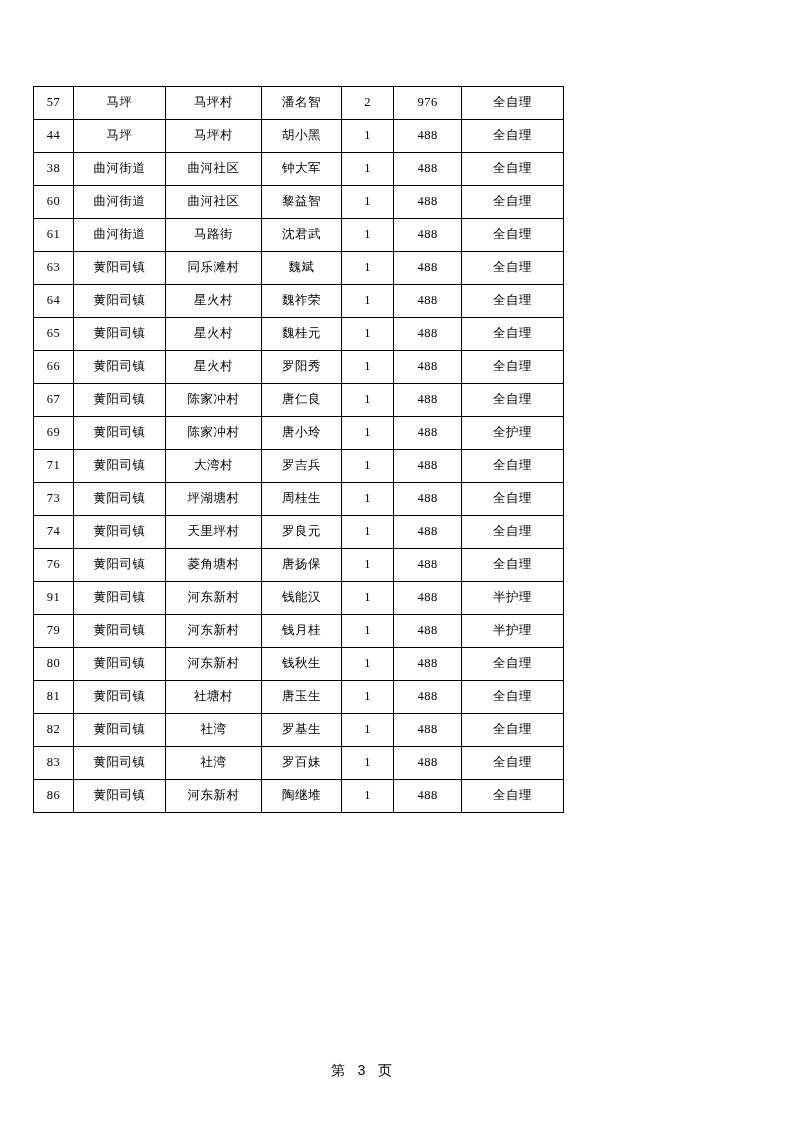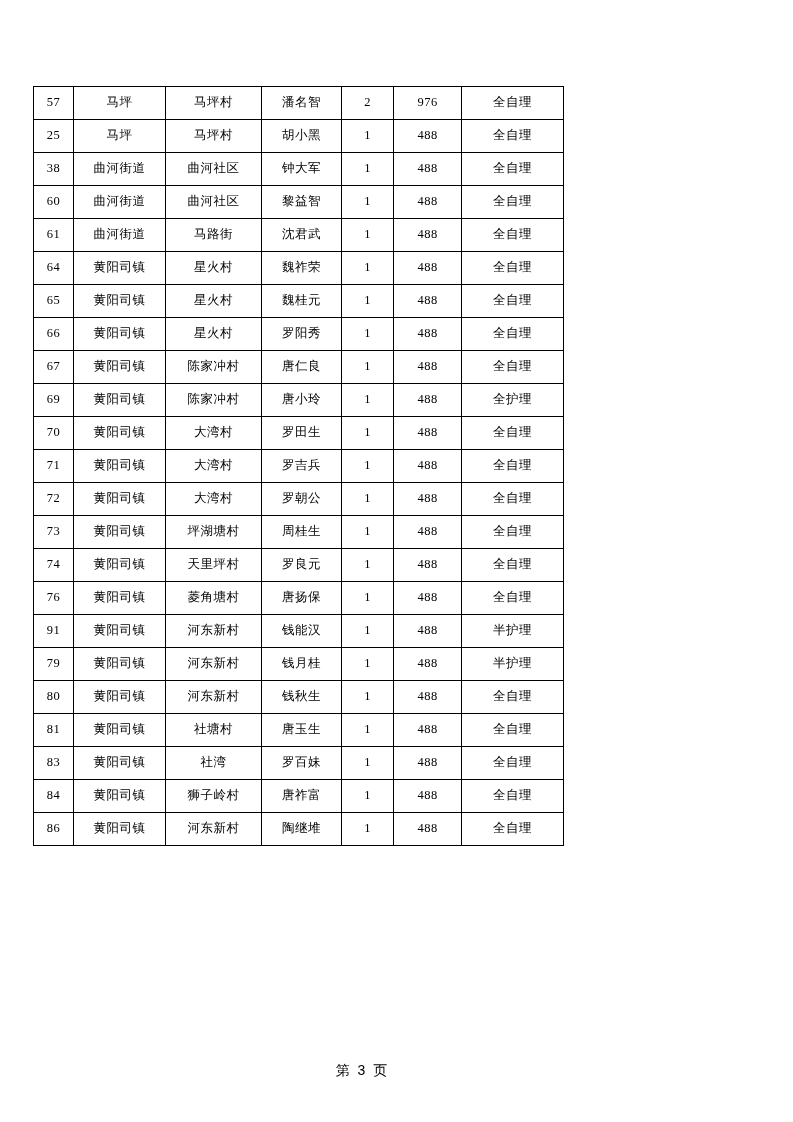--- a/index.html
+++ b/index.html
@@ -57,21 +57,21 @@
     font-family: "Liberation Serif", "DejaVu Serif", serif;
     letter-spacing: 0.5px;
   }
   .footer {
     position: absolute;
     left: 0;
     top: 1050px;
     width: 723px;
     text-align: center;
     font-size: 14px;
-    font-family: Liberation Sans, sans-serif;
+    font-family: Liberation Mono, monospace;
   }
   .footer .pagenum {
     display: inline-block;
     padding: 0 4px;
   }
 </style>
 </head>
 <body>
 
 <div class="page">
@@ -91,21 +91,21 @@
           <tr>
             <td class="cell-cn">57</td>
             <td class="cell-cn">马坪</td>
             <td class="cell-cn">马坪村</td>
             <td class="cell-cn">潘名智</td>
             <td class="cell-cn">2</td>
             <td class="cell-cn">976</td>
             <td class="cell-cn">全自理</td>
           </tr>
           <tr>
-            <td class="cell-cn">25</td>
+            <td class="cell-cn">44</td>
             <td class="cell-cn">马坪</td>
             <td class="cell-cn">马坪村</td>
             <td class="cell-cn">胡小黑</td>
             <td class="cell-cn">1</td>
             <td class="cell-cn">488</td>
             <td class="cell-cn">全自理</td>
           </tr>
           <tr>
             <td class="cell-cn">38</td>
             <td class="cell-cn">曲河街道</td>
@@ -127,20 +127,29 @@
           <tr>
             <td class="cell-cn">61</td>
             <td class="cell-cn">曲河街道</td>
             <td class="cell-cn">马路街</td>
             <td class="cell-cn">沈君武</td>
             <td class="cell-cn">1</td>
             <td class="cell-cn">488</td>
             <td class="cell-cn">全自理</td>
           </tr>
           <tr>
+            <td class="cell-cn">63</td>
+            <td class="cell-cn">黄阳司镇</td>
+            <td class="cell-cn">同乐滩村</td>
+            <td class="cell-cn">魏斌</td>
+            <td class="cell-cn">1</td>
+            <td class="cell-cn">488</td>
+            <td class="cell-cn">全自理</td>
+          </tr>
+          <tr>
             <td class="cell-cn">64</td>
             <td class="cell-cn">黄阳司镇</td>
             <td class="cell-cn">星火村</td>
             <td class="cell-cn">魏祚荣</td>
             <td class="cell-cn">1</td>
             <td class="cell-cn">488</td>
             <td class="cell-cn">全自理</td>
           </tr>
           <tr>
             <td class="cell-cn">65</td>
@@ -172,47 +181,29 @@
           <tr>
             <td class="cell-cn">69</td>
             <td class="cell-cn">黄阳司镇</td>
             <td class="cell-cn">陈家冲村</td>
             <td class="cell-cn">唐小玲</td>
             <td class="cell-cn">1</td>
             <td class="cell-cn">488</td>
             <td class="cell-cn">全护理</td>
           </tr>
           <tr>
-            <td class="cell-cn">70</td>
-            <td class="cell-cn">黄阳司镇</td>
-            <td class="cell-cn">大湾村</td>
-            <td class="cell-cn">罗田生</td>
-            <td class="cell-cn">1</td>
-            <td class="cell-cn">488</td>
-            <td class="cell-cn">全自理</td>
-          </tr>
-          <tr>
             <td class="cell-cn">71</td>
             <td class="cell-cn">黄阳司镇</td>
             <td class="cell-cn">大湾村</td>
             <td class="cell-cn">罗吉兵</td>
             <td class="cell-cn">1</td>
             <td class="cell-cn">488</td>
             <td class="cell-cn">全自理</td>
           </tr>
           <tr>
-            <td class="cell-cn">72</td>
-            <td class="cell-cn">黄阳司镇</td>
-            <td class="cell-cn">大湾村</td>
-            <td class="cell-cn">罗朝公</td>
-            <td class="cell-cn">1</td>
-            <td class="cell-cn">488</td>
-            <td class="cell-cn">全自理</td>
-          </tr>
-          <tr>
             <td class="cell-cn">73</td>
             <td class="cell-cn">黄阳司镇</td>
             <td class="cell-cn">坪湖塘村</td>
             <td class="cell-cn">周桂生</td>
             <td class="cell-cn">1</td>
             <td class="cell-cn">488</td>
             <td class="cell-cn">全自理</td>
           </tr>
           <tr>
             <td class="cell-cn">74</td>
@@ -262,33 +253,33 @@
           <tr>
             <td class="cell-cn">81</td>
             <td class="cell-cn">黄阳司镇</td>
             <td class="cell-cn">社塘村</td>
             <td class="cell-cn">唐玉生</td>
             <td class="cell-cn">1</td>
             <td class="cell-cn">488</td>
             <td class="cell-cn">全自理</td>
           </tr>
           <tr>
+            <td class="cell-cn">82</td>
+            <td class="cell-cn">黄阳司镇</td>
+            <td class="cell-cn">社湾</td>
+            <td class="cell-cn">罗基生</td>
+            <td class="cell-cn">1</td>
+            <td class="cell-cn">488</td>
+            <td class="cell-cn">全自理</td>
+          </tr>
+          <tr>
             <td class="cell-cn">83</td>
             <td class="cell-cn">黄阳司镇</td>
             <td class="cell-cn">社湾</td>
             <td class="cell-cn">罗百妹</td>
-            <td class="cell-cn">1</td>
-            <td class="cell-cn">488</td>
-            <td class="cell-cn">全自理</td>
-          </tr>
-          <tr>
-            <td class="cell-cn">84</td>
-            <td class="cell-cn">黄阳司镇</td>
-            <td class="cell-cn">狮子岭村</td>
-            <td class="cell-cn">唐祚富</td>
             <td class="cell-cn">1</td>
             <td class="cell-cn">488</td>
             <td class="cell-cn">全自理</td>
           </tr>
           <tr>
             <td class="cell-cn">86</td>
             <td class="cell-cn">黄阳司镇</td>
             <td class="cell-cn">河东新村</td>
             <td class="cell-cn">陶继堆</td>
             <td class="cell-cn">1</td>

